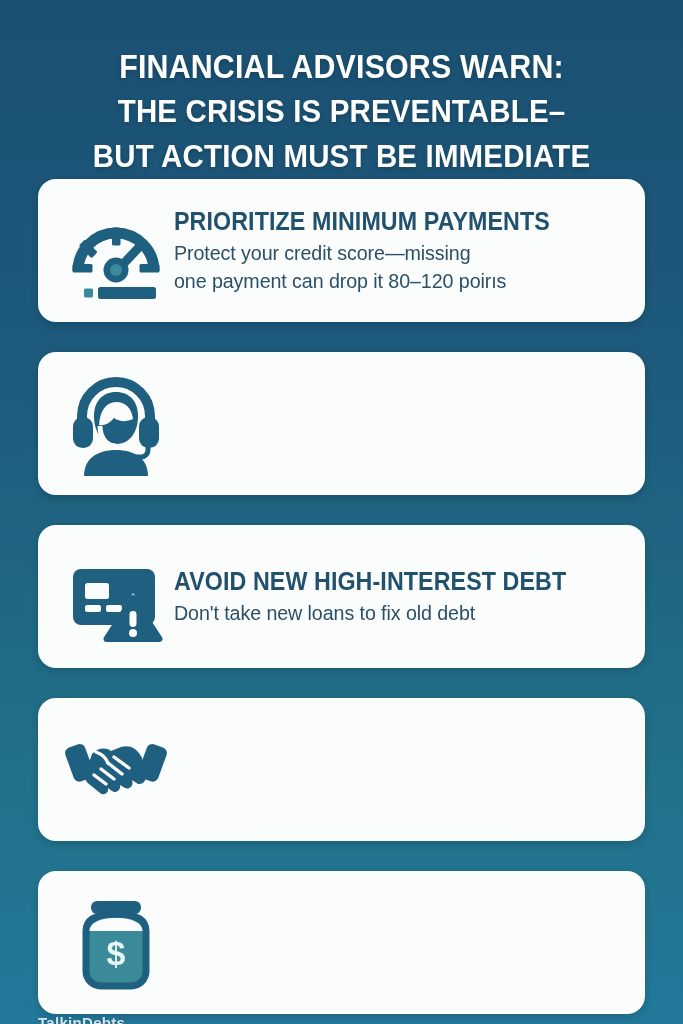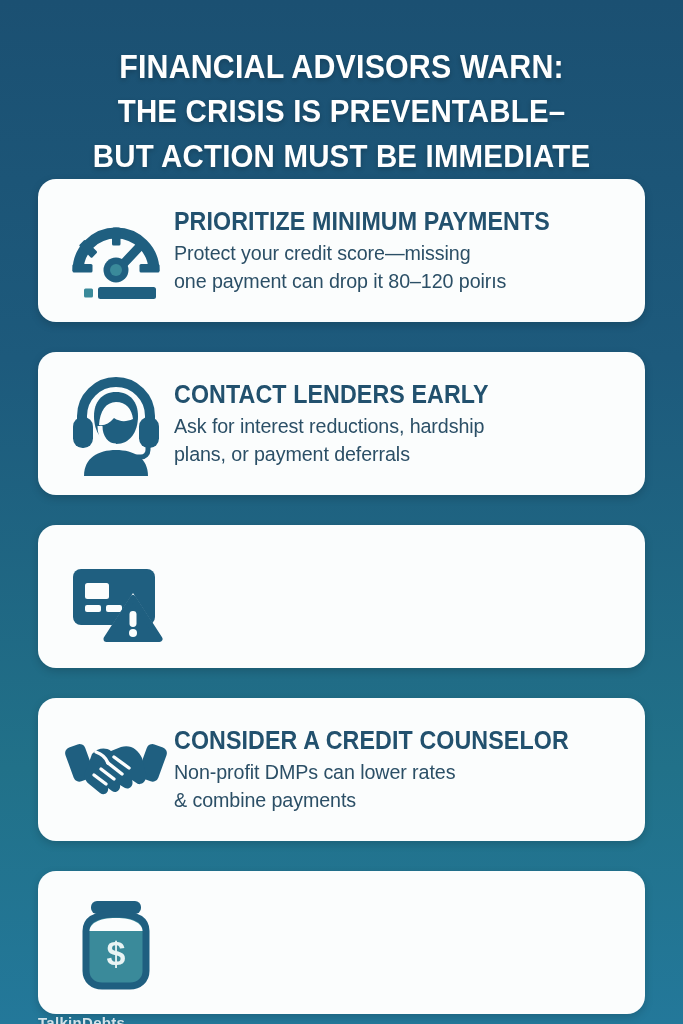--- a/index.html
+++ b/index.html
@@ -131,65 +131,57 @@
           <rect x="9" y="45" width="20" height="31" rx="9.5" fill="#1f5f80"></rect>
           <rect x="75" y="45" width="20" height="31" rx="9.5" fill="#1f5f80"></rect>
           <path d="M52 20 C66 20 74 30 74 44 C74 60 66 72 52 72 C38 72 30 60 30 44 C30 30 38 20 52 20 Z" fill="#1f5f80"></path>
           <path d="M52 30 C62 30 68 37 69 47 C62 50 56 50 50 46 C45 52 40 54 35 53 C36 39 42 30 52 30 Z" fill="#fbfdfd"></path>
           <path d="M36 54 C36 66 43 74 52 74" fill="none" stroke="#fbfdfd" stroke-width="5"></path>
           <path d="M84 72 V78 A7 7 0 0 1 77 85 H60" fill="none" stroke="#1f5f80" stroke-width="5"></path>
           <rect x="50" y="79" width="14" height="9" rx="4.5" fill="#1f5f80"></rect>
           <path d="M20 104 C20 86 34 78 52 78 C70 78 84 86 84 104 Z" fill="#1f5f80"></path>
         </svg>
       </div>
-      <div class="card-text">
-        <div class="card-title">CONTACT LENDERS EARLY</div>
-        <div class="card-desc">
-          <span>Ask for interest reductions, hardship</span>
-          <span>plans, or payment deferrals</span>
-        </div>
-      </div>
     </div>
 
     <div class="card">
       <div class="card-icon">
         <svg width="104" height="104" viewBox="0 0 104 104">
           <rect x="9" y="24" width="82" height="56" rx="8" fill="#1f5f80"></rect>
           <rect x="21" y="38" width="24" height="16" rx="2.5" fill="#fbfdfd"></rect>
           <rect x="21" y="60" width="16" height="7" rx="2" fill="#fbfdfd"></rect>
           <rect x="42" y="60" width="16" height="7" rx="2" fill="#fbfdfd"></rect>
           <path d="M69 48 L100 96 H38 Z" fill="#fbfdfd"></path>
           <path d="M69 53 L95.5 94 H42.5 Z" fill="#1f5f80" stroke="#1f5f80" stroke-width="6" stroke-linejoin="round"></path>
           <rect x="65.5" y="66" width="7" height="16" rx="3.4" fill="#fbfdfd"></rect>
           <circle cx="69" cy="88" r="4" fill="#fbfdfd"></circle>
         </svg>
+      </div>
+      <div class="card-text">
+        <div class="card-title">AVOID NEW HIGH-INTEREST DEBT</div>
+        <div class="card-desc">
+          <span>Don't take new loans to fix old debt</span>
+        </div>
       </div>
     </div>
 
     <div class="card">
       <div class="card-icon">
         <svg width="104" height="104" viewBox="0 0 104 104">
           <rect x="5" y="27" width="21" height="36" rx="6" fill="#1f5f80" transform="rotate(-20 15 45)"></rect>
           <rect x="78" y="27" width="21" height="36" rx="6" fill="#1f5f80" transform="rotate(20 89 45)"></rect>
           <path d="M28 36 C34 30 41 29 47 33 L57 29 C66 26 74 31 78 40 L82 56 C83 62 79 67 74 66 L68 62
                    C70 67 66 72 61 70 L56 67 C57 72 52 76 48 73 L44 70 C45 75 40 78 36 75
                    L25 66 C20 62 19 55 23 50 Z" fill="#1f5f80"></path>
           <path d="M30 57 L42 66" stroke="#fbfdfd" stroke-width="3.4" stroke-linecap="round"></path>
           <path d="M37 51 L50 61" stroke="#fbfdfd" stroke-width="3.4" stroke-linecap="round"></path>
           <path d="M44 45 L58 56" stroke="#fbfdfd" stroke-width="3.4" stroke-linecap="round"></path>
           <path d="M50 39 L65 50" stroke="#fbfdfd" stroke-width="3.4" stroke-linecap="round"></path>
           <path d="M32 34 C38 36 42 40 44 45" fill="none" stroke="#fbfdfd" stroke-width="3.4" stroke-linecap="round"></path>
         </svg>
-      </div>
-      <div class="card-text">
-        <div class="card-title">CONSIDER A CREDIT COUNSELOR</div>
-        <div class="card-desc">
-          <span>Non-profit DMPs can lower rates</span>
-          <span>&amp; combine payments</span>
-        </div>
       </div>
     </div>
 
     <div class="card">
       <div class="card-icon">
         <svg width="104" height="104" viewBox="0 0 104 104">
           <rect x="27" y="10" width="50" height="13" rx="6" fill="#1f5f80"></rect>
           <path d="M22 40 C22 29 31 23 52 23 C73 23 82 29 82 40 V80 C82 89 75 95 66 95 H38 C29 95 22 89 22 80 Z" fill="#3a8a9a" stroke="#1f5f80" stroke-width="7"></path>
           <path d="M25.5 40 C25.5 33 34 27 52 27 C70 27 78.5 33 78.5 40 Z" fill="#fbfdfd"></path>
           <text x="52" y="74" font-family="'Liberation Sans', sans-serif" font-size="34" font-weight="bold" fill="#e9f4f4" text-anchor="middle">$</text>

